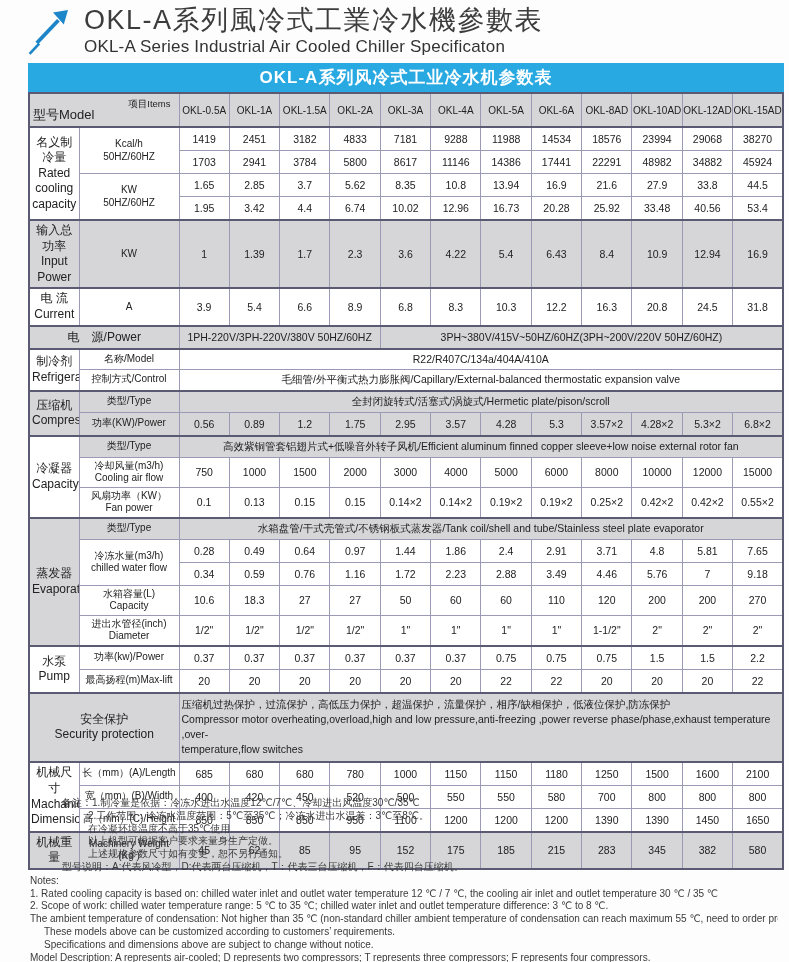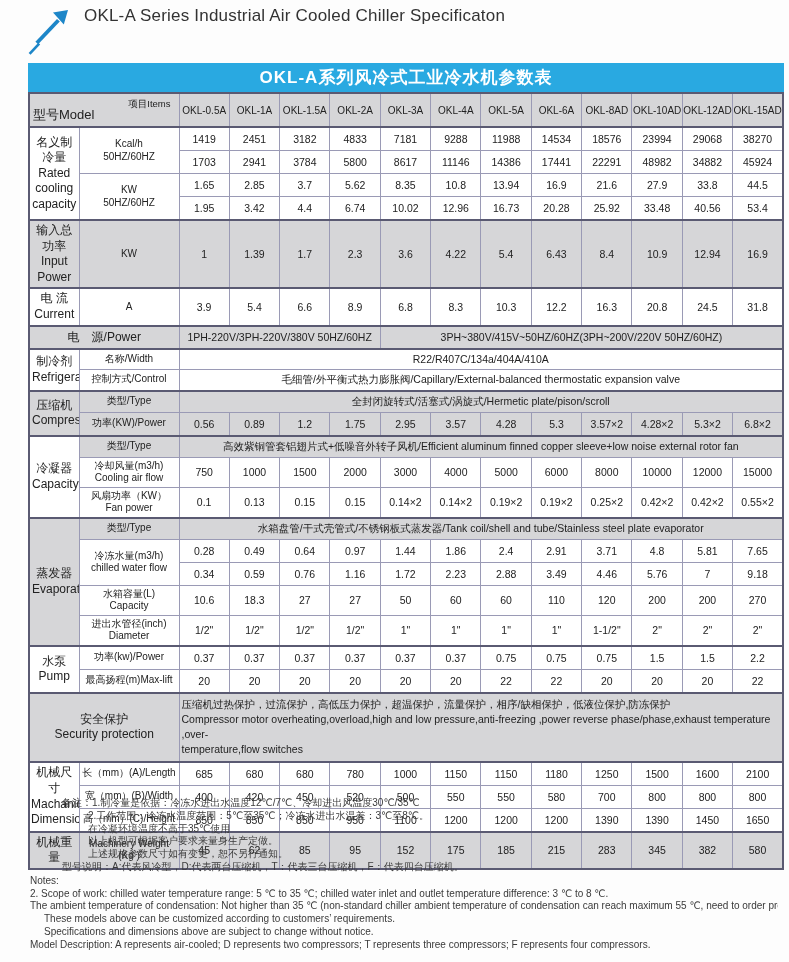--- a/index.html
+++ b/index.html
@@ -50,20 +50,21 @@
 
 <div class="page">
 
   <div class="header">
     <svg class="logo" viewBox="0 0 40 40">
       <line x1="9" y1="30" x2="27" y2="11" stroke="#1d86c8" stroke-width="3.2"></line>
       <line x1="3" y1="39" x2="11" y2="30.5" stroke="#1d86c8" stroke-width="2.2"></line>
       <polygon points="22.5,4.5 35,2.5 31.5,14.5" fill="#1d86c8"></polygon>
     </svg>
     <div>
+      <div class="title-zh">OKL-A系列風冷式工業冷水機參數表</div>
       <div class="title-en">OKL-A Series Industrial Air Cooled Chiller Specificaton</div>
     </div>
   </div>
 
   <div class="tablewrap">
     <div class="caption">OKL-A系列风冷式工业冷水机参数表</div>
     <table>
       <colgroup>
           <col class="c1">
           <col class="c2">
@@ -198,21 +199,21 @@
             <td class="val">31.8</td>
           </tr>
           <tr class="section merged-row">
             <td class="cat bg-gray" colspan="2">电　源/Power</td>
             <td class="bg-gray " colspan="4">1PH-220V/3PH-220V/380V 50HZ/60HZ</td>
             <td class="bg-gray " colspan="8">3PH~380V/415V~50HZ/60HZ(3PH~200V/220V  50HZ/60HZ)</td>
           </tr>
           <tr class="section merged-row">
             <td class="cat" rowspan="2">制冷剂
 Refrigerant</td>
-            <td class="item" rowspan="1">名称/Width</td>
+            <td class="item" rowspan="1">名称/Model</td>
             <td colspan="12">R22/R407C/134a/404A/410A</td>
           </tr>
           <tr class="merged-row">
             <td class="item" rowspan="1">控制方式/Control</td>
             <td colspan="12">毛细管/外平衡式热力膨胀阀/Capillary/External-balanced thermostatic expansion valve</td>
           </tr>
           <tr class="section merged-row">
             <td class="cat bg-gray" rowspan="2">压缩机
 Compressor</td>
             <td class="item bg-gray" rowspan="1">类型/Type</td>
@@ -451,20 +452,21 @@
     <div class="notes-cn">
         <div class="note-line">备注：1.制冷量是依据：冷冻水进出水温度12℃/7℃、冷却进出风温度30℃/35℃</div>
         <div class="note-line ind">2.工作范围：冷冻水温度范围：5℃至35℃；冷冻水进出水温差：3℃至8℃。</div>
         <div class="note-line ind">在冷凝环境温度不高于35℃使用</div>
         <div class="note-line ind">以上机型可根据客户要求来量身生产定做。</div>
         <div class="note-line ind">上述规格参数尺寸如有变更，恕不另行通知。</div>
         <div class="note-line">型号说明：A:代表风冷型，D:代表两台压缩机，T：代表三台压缩机，F：代表四台压缩机。</div>
       </div>
     <div class="notes-en">
         <div class="note-line">Notes:</div>
+        <div class="note-line">1. Rated cooling capacity is based on: chilled water inlet and outlet water temperature 12 ℃ / 7 ℃, the cooling air inlet and outlet temperature 30 ℃ / 35 ℃</div>
         <div class="note-line">2. Scope of work: chilled water temperature range: 5 ℃ to 35 ℃; chilled water inlet and outlet temperature difference: 3 ℃ to 8 ℃.</div>
         <div class="note-line">The ambient temperature of condensation: Not higher than 35 ℃ (non-standard chiller ambient temperature of condensation can reach maximum 55 ℃, need to order production).</div>
         <div class="note-line ind">These models above can be customized according to customers’  requirements.</div>
         <div class="note-line ind">Specifications and dimensions above are subject to change without notice.</div>
         <div class="note-line">Model Description: A represents air-cooled; D represents two compressors; T represents three compressors; F represents four compressors.</div>
       </div>
   </div>
 
 </div>
 

